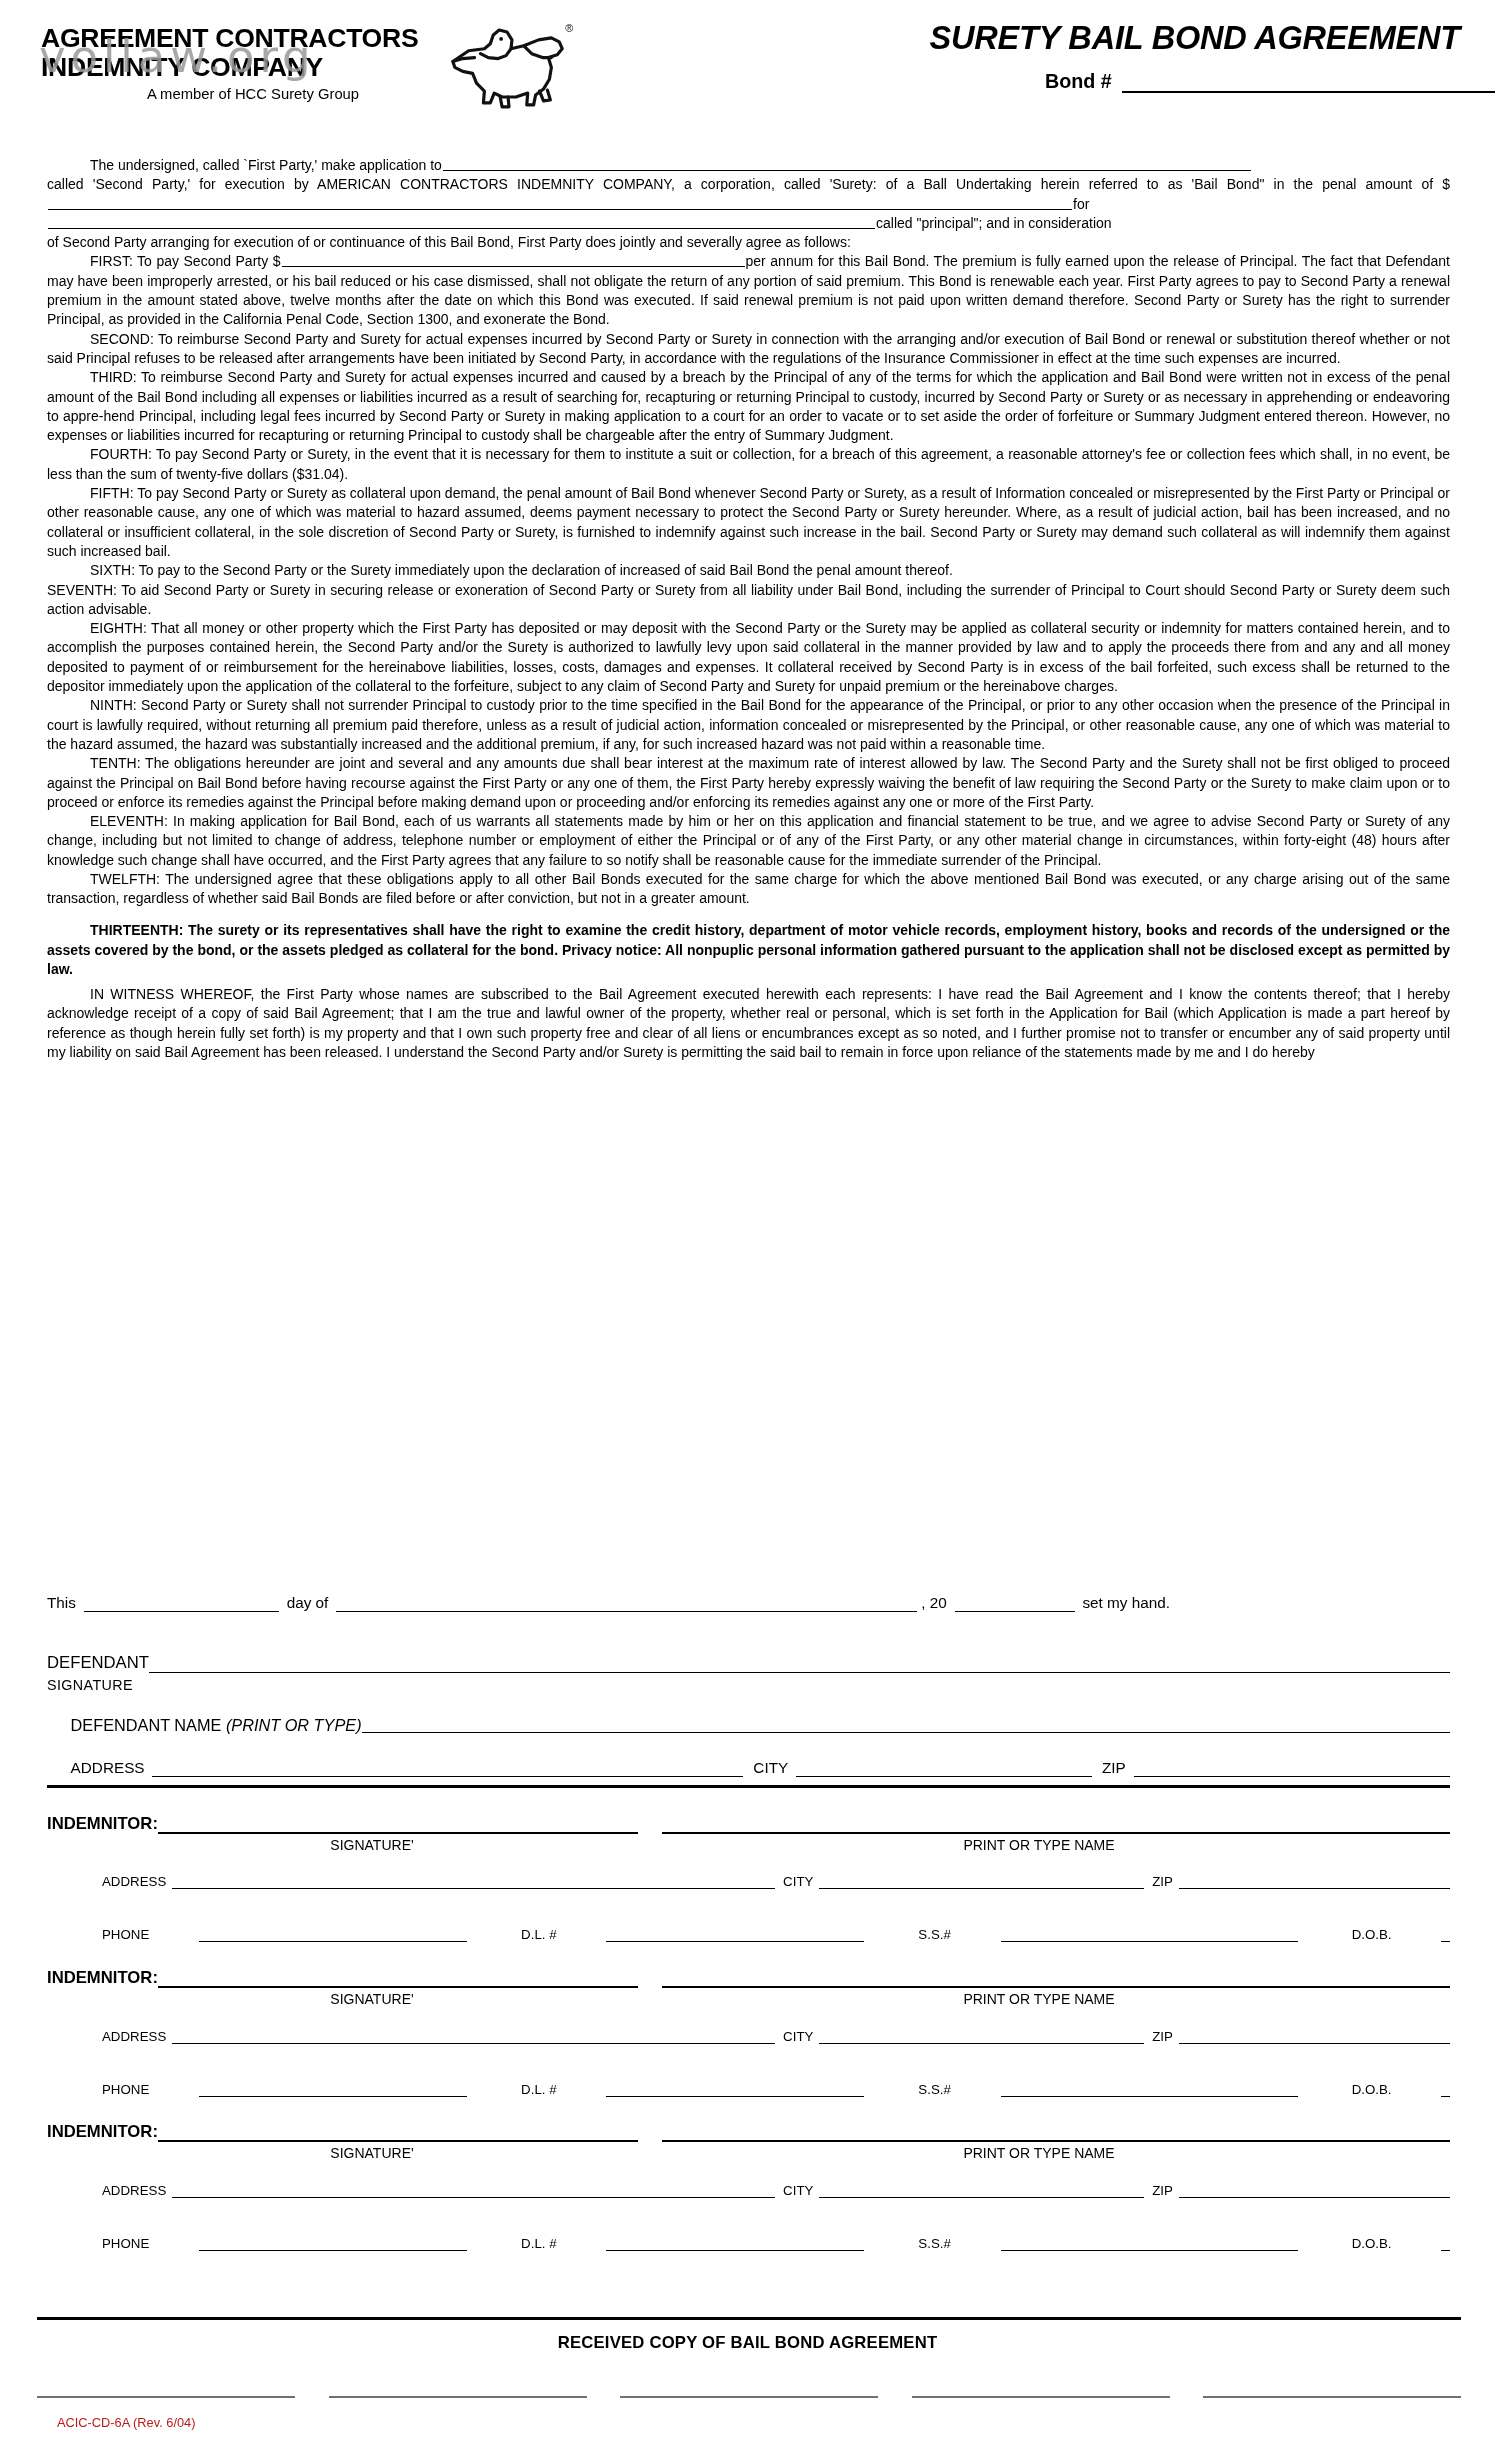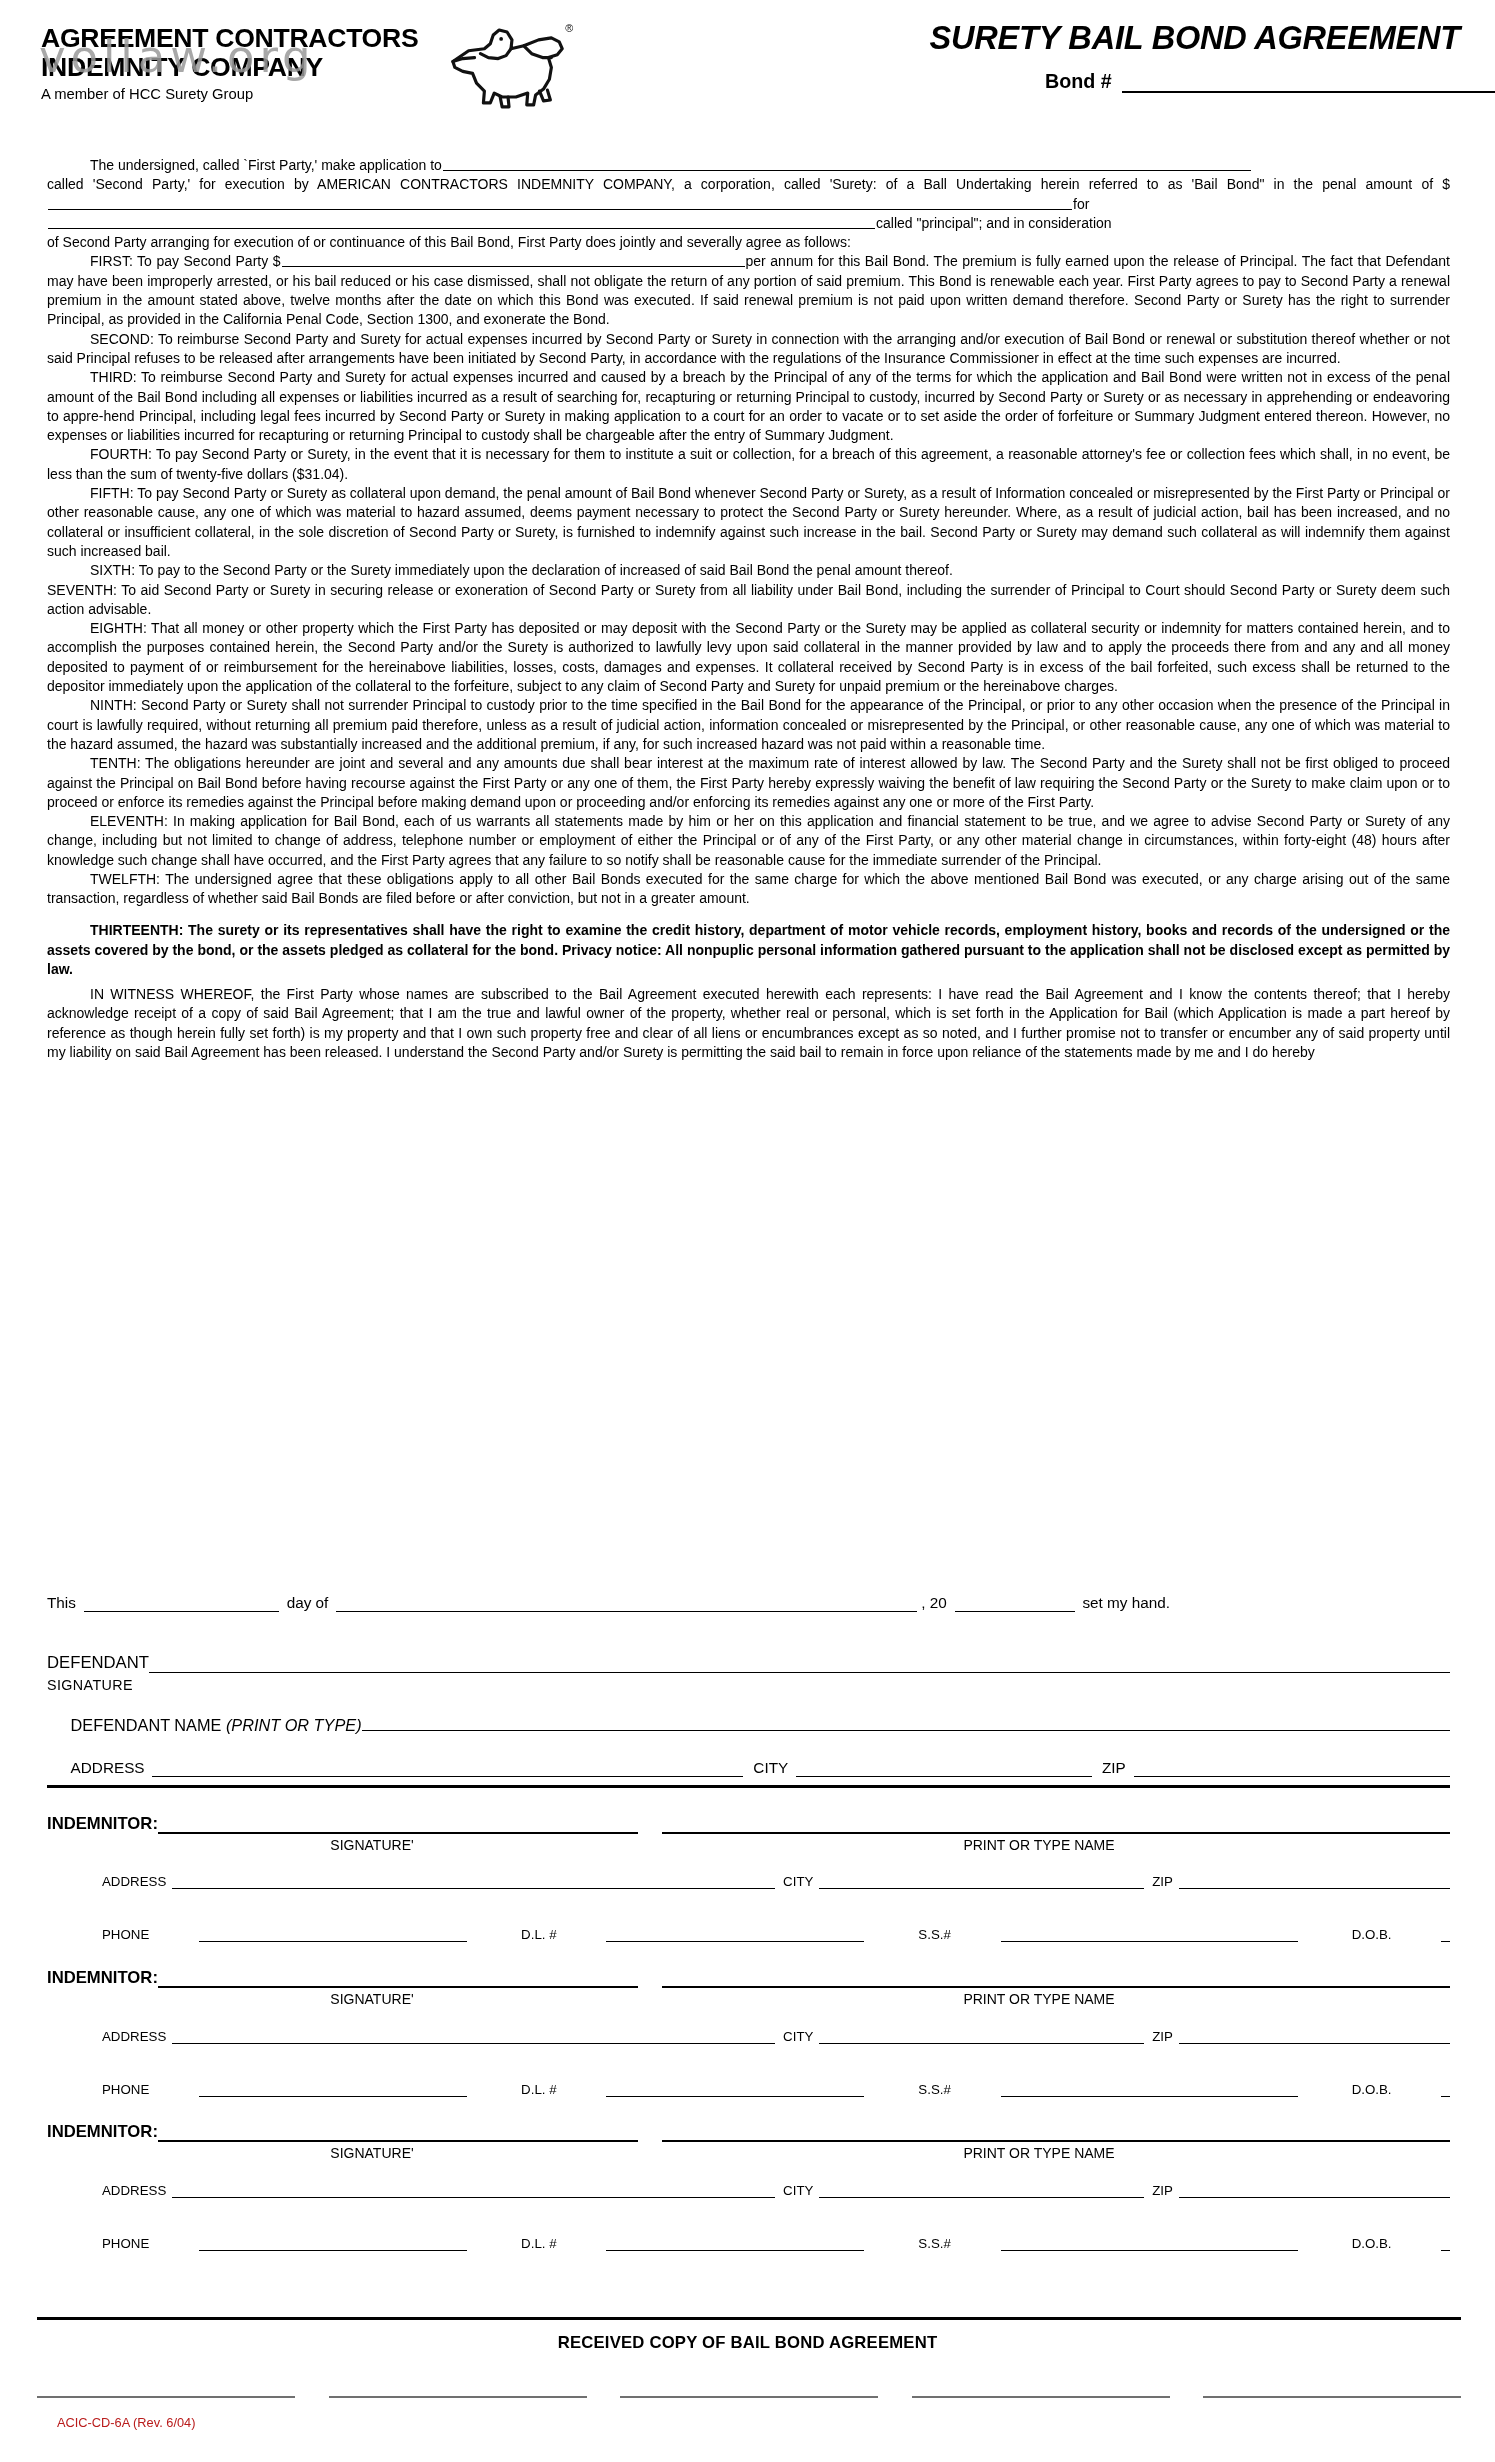--- a/index.html
+++ b/index.html
@@ -40,20 +40,21 @@
     font-size: 26.6px;
     line-height: 29.6px;
     letter-spacing: -0.3px;
     white-space: nowrap;
   }
   .brand-sub {
     font-size: 14.8px;
     line-height: 17.7px;
     margin-top: 3px;
     white-space: nowrap;
+    text-align: center;
   }
   .watermark {
     position: absolute;
     left: 39px;
     top: 34px;
     font-family: "DejaVu Sans", sans-serif;
     font-size: 45px;
     line-height: 45px;
     color: #9a9a9a;
     letter-spacing: 4.9px;
@@ -157,21 +158,21 @@
   .r-year  { flex: 0 0 120px; border-bottom:1.6px solid #000; height:13.8px; margin:0 7.9px; }
 
   .defendant-row { margin-top: 41px; display:flex; align-items:flex-end; }
   .defendant-row .lbl { font-size: 16.7px; font-weight: normal; white-space:nowrap; }
   .caption {
     text-align: left;
     font-size: 14.3px;
     margin-top: 3.9px;
     letter-spacing: 0.4px;
   }
-  .defname-row { margin-top: 23.6px; display:flex; align-items:flex-start; padding-left:23.6px; }
+  .defname-row { margin-top: 23.6px; display:flex; align-items:center; padding-left:23.6px; }
   .defname-row .lbl { font-size:16.3px; white-space:nowrap; }
   .defname-row .lbl i { font-style: italic; }
 
   .addr-row { margin-top: 23.6px; display:flex; align-items:flex-end; padding-left:23.6px; font-size:15.3px; }
   .addr-row .lbl { white-space: nowrap; }
   .addr-row .r1 { flex: 0 0 591px; border-bottom:1.6px solid #000; height:12.8px; margin:0 9.9px 0 7.9px; }
   .addr-row .r2 { flex: 0 0 296px; border-bottom:1.6px solid #000; height:12.8px; margin:0 9.9px 0 7.9px; }
   .addr-row .r3 { flex: 1 1 auto;  border-bottom:1.6px solid #000; height:12.8px; margin:0 0 0 7.9px; }
 
   .hr-heavy { border-top: 3.2px solid #000; margin-top: 7.9px; }

